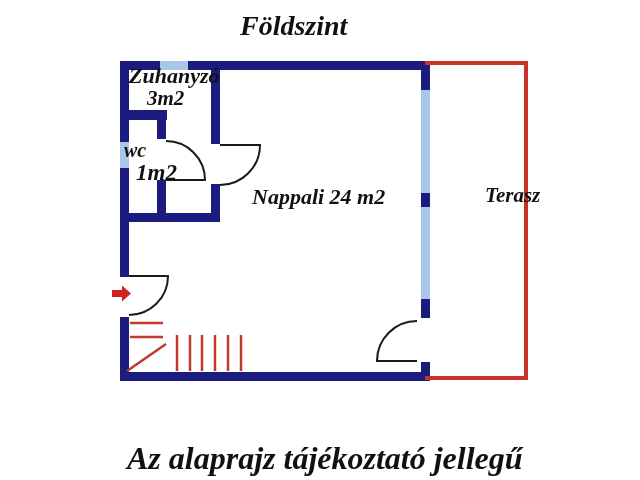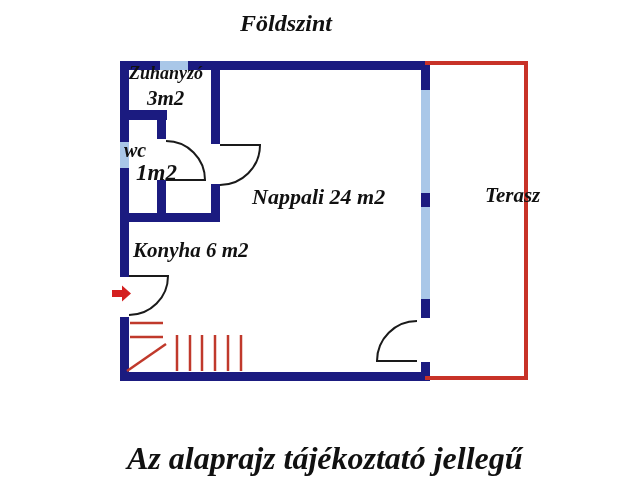--- a/index.html
+++ b/index.html
@@ -14,21 +14,21 @@
   svg.overlay{position:absolute;left:0;top:0;}
   .door{stroke:var(--door,#1a1a1a);stroke-width:2;fill:none;}
   .stair{stroke:var(--stair,#c0392b);stroke-width:2.5;fill:none;}
   .arrow{fill:var(--arrow,#d42020);}
 </style>
 </head>
 <body>
 
 <div class="page">
 
-  <div class="lbl" style="left:240px;top:11px;font-size:24px;">Földszint</div>
+  <div class="lbl" style="left:240px;top:11px;font-size:28px;">Földszint</div>
 
   <div class="wall" style="left:120px;top:61px;width:310px;height:9px;"></div>
   <div class="wall" style="left:120px;top:61px;width:9px;height:320px;"></div>
   <div class="wall" style="left:421px;top:61px;width:9px;height:320px;"></div>
   <div class="wall" style="left:120px;top:372px;width:310px;height:9px;"></div>
   <div class="wall" style="left:120px;top:110px;width:47px;height:10px;"></div>
   <div class="wall" style="left:157px;top:110px;width:9px;height:112px;"></div>
   <div class="wall" style="left:211px;top:61px;width:9px;height:161px;"></div>
   <div class="wall" style="left:120px;top:213px;width:100px;height:9px;"></div>
 
@@ -56,22 +56,21 @@
       <path class="stair" d="M177,335 V371"></path>
       <path class="stair" d="M190,335 V371"></path>
       <path class="stair" d="M202,335 V371"></path>
       <path class="stair" d="M215,335 V371"></path>
       <path class="stair" d="M228,335 V371"></path>
       <path class="stair" d="M241,335 V371"></path>
     </g>
     <path class="arrow" d="M112,290 H122 V285.5 L131,293.5 L122,301.5 V297 H112 Z"></path>
   </svg>
 
-  <div class="lbl" style="left:129px;top:64px;font-size:18px;">Zuhanyzó</div>
+  <div class="lbl" style="left:129px;top:64px;font-size:22px;">Zuhanyzó</div>
   <div class="lbl" style="left:147px;top:87px;font-size:21px;text-align:right;">3m2</div>
   <div class="lbl" style="left:124px;top:140px;font-size:20px;">wc</div>
   <div class="lbl" style="left:136px;top:161px;font-size:23px;">1m2</div>
   <div class="lbl" style="left:252px;top:185px;font-size:22px;text-align:right;">Nappali 24 m2</div>
   <div class="lbl" style="left:442px;top:184px;font-size:21px;margin-left:43px;">Terasz</div>
-  <div class="lbl" style="left:133px;top:239px;font-size:21px;">Konyha 6 m2</div>
 
   <div class="lbl" style="left:127px;top:442px;font-size:32px;">Az alaprajz tájékoztató jellegű</div>
 </div>
 
 </body></html>

